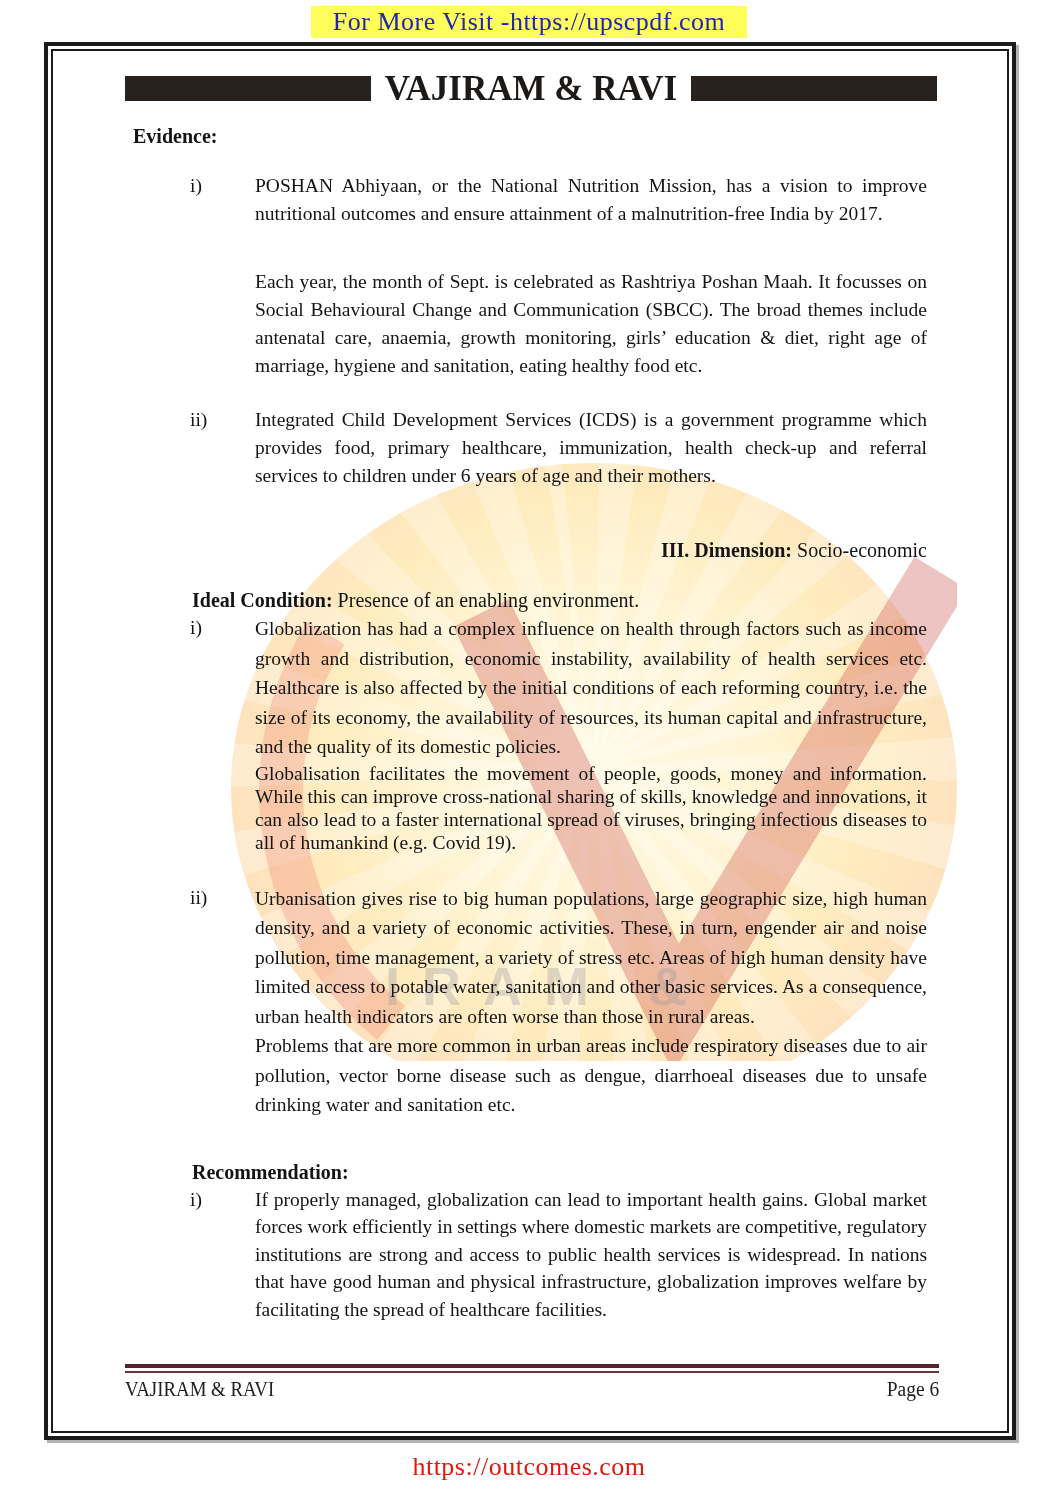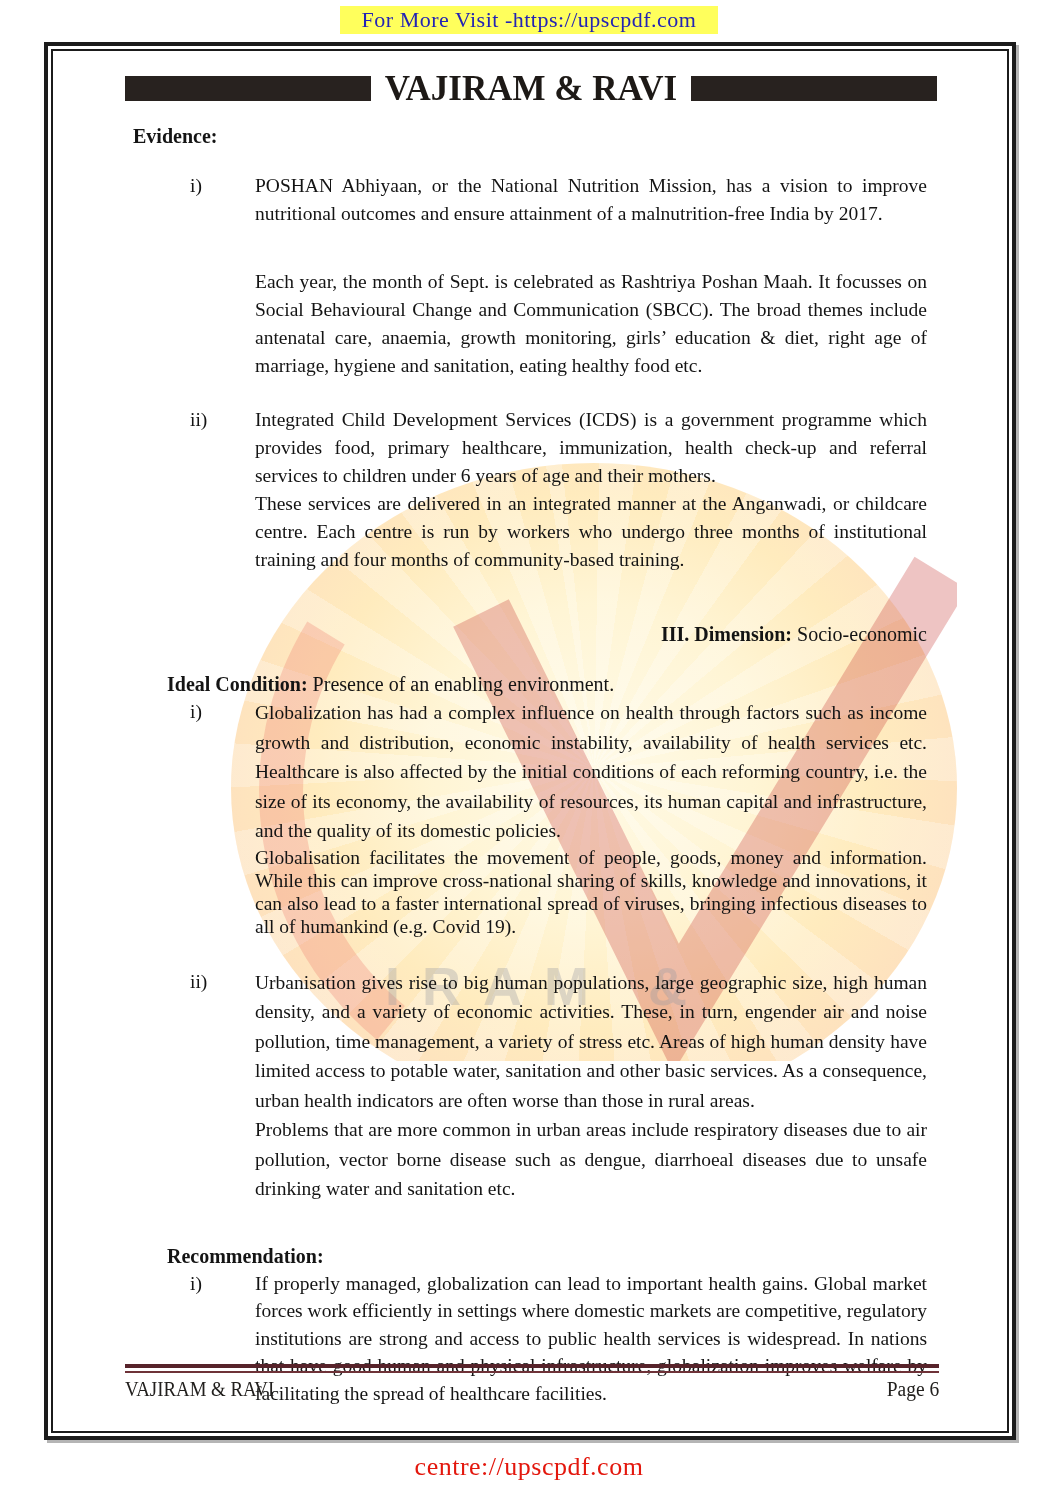--- a/index.html
+++ b/index.html
@@ -4,21 +4,21 @@
 <style>
   html,body{margin:0;padding:0;}
   body{
     width:1058px;height:1497px;background:#ffffff;position:relative;
     font-family:"Liberation Serif", serif;color:#141414;overflow:hidden;
   }
   
   .top-banner{position:absolute;top:6px;left:0;width:100%;text-align:center;}
   .top-banner .hl{
     display:inline-block;background:#ffff5c;color:#2323b5;
-    font-size:22px;font-weight:500;padding:1px 22px;letter-spacing:.5px;
+    font-size:26px;font-weight:500;padding:1px 22px;letter-spacing:.5px;
   }
   
   .page{
     position:absolute;left:44px;top:42px;width:964px;height:1390px;
     border:4px solid #1b1b1b;background:#fff;box-shadow:3px 3px 0 #b5b5b5;
   }
   .page-inner{
     position:absolute;inset:0;margin:3px;border:2px solid #1b1b1b;overflow:hidden;
   }
   
@@ -53,21 +53,21 @@
     margin:0 14px;font-size:35px;font-weight:bold;color:#1d1916;
     white-space:nowrap;letter-spacing:0;line-height:1;
   }
   
   .content{
     position:relative;z-index:2;padding:0 80px 0 80px;
     font-size:19.5px;line-height:28px;
   }
   .head{font-weight:bold;font-size:20px;margin:0;}
   .h-ev1{margin-top:16px;}
-  .lvl1{margin-left:34px;}
+  .lvl1{margin-left:59px;}
   .lvl2{margin-left:24px;text-align:right;}
   .li{display:flex;}
   .li .mk{flex:none;width:65px;padding-left:57px;box-sizing:content-box;}
   .li .tx{flex:1;text-align:justify;}
   .tx p{margin:0;}
   .tx p.gap{margin-top:40px;}
   .mt22{margin-top:22px;}
   .mt26{margin-top:26px;}
   .mt30{margin-top:30px;}
   .mt38{margin-top:38px;}
@@ -121,21 +121,20 @@
         <div class="tx">
           <p>POSHAN Abhiyaan, or the National Nutrition Mission, has a vision to improve nutritional outcomes and ensure attainment of a malnutrition-free India by 2017.</p>
           <p class="gap">Each year, the month of Sept. is celebrated as Rashtriya Poshan Maah. It focusses on Social Behavioural Change and Communication (SBCC). The broad themes include antenatal care, anaemia, growth monitoring, girls’ education &amp; diet, right age of marriage, hygiene and sanitation, eating healthy food etc.</p>
         </div>
       </div>
 
       <div class="li mt26">
         <span class="mk">ii)</span>
         <div class="tx">
           <p>Integrated Child Development Services (ICDS) is a government programme which provides food, primary healthcare, immunization, health check-up and referral services to children under 6 years of age and their mothers.</p>
-          <p>These services are delivered in an integrated manner at the Anganwadi, or childcare centre. Each centre is run by workers who undergo three months of institutional training and four months of community-based training.</p>
         </div>
       </div>
 
       <p class="head lvl2 mt46"><b class="inline">III. Dimension:</b><span style="font-weight:normal"> Socio-economic</span></p>
 
       <p class="head lvl1 mt22"><b class="inline">Ideal Condition:</b><span style="font-weight:normal"> Presence of an enabling environment.</span></p>
 
 
       <div class="li loose">
         <span class="mk">i)</span>
@@ -169,14 +168,14 @@
       <div class="frow">
         <span class="fl">VAJIRAM &amp; RAVI</span>
         <span class="fr">Page 6</span>
       </div>
     </div>
 
   </div>
 </div>
 
 <div class="bottom-link">
-  <span>centre://upscpdf.com</span>
+  <span>https://outcomes.com</span>
 </div>
 
 </body></html>

